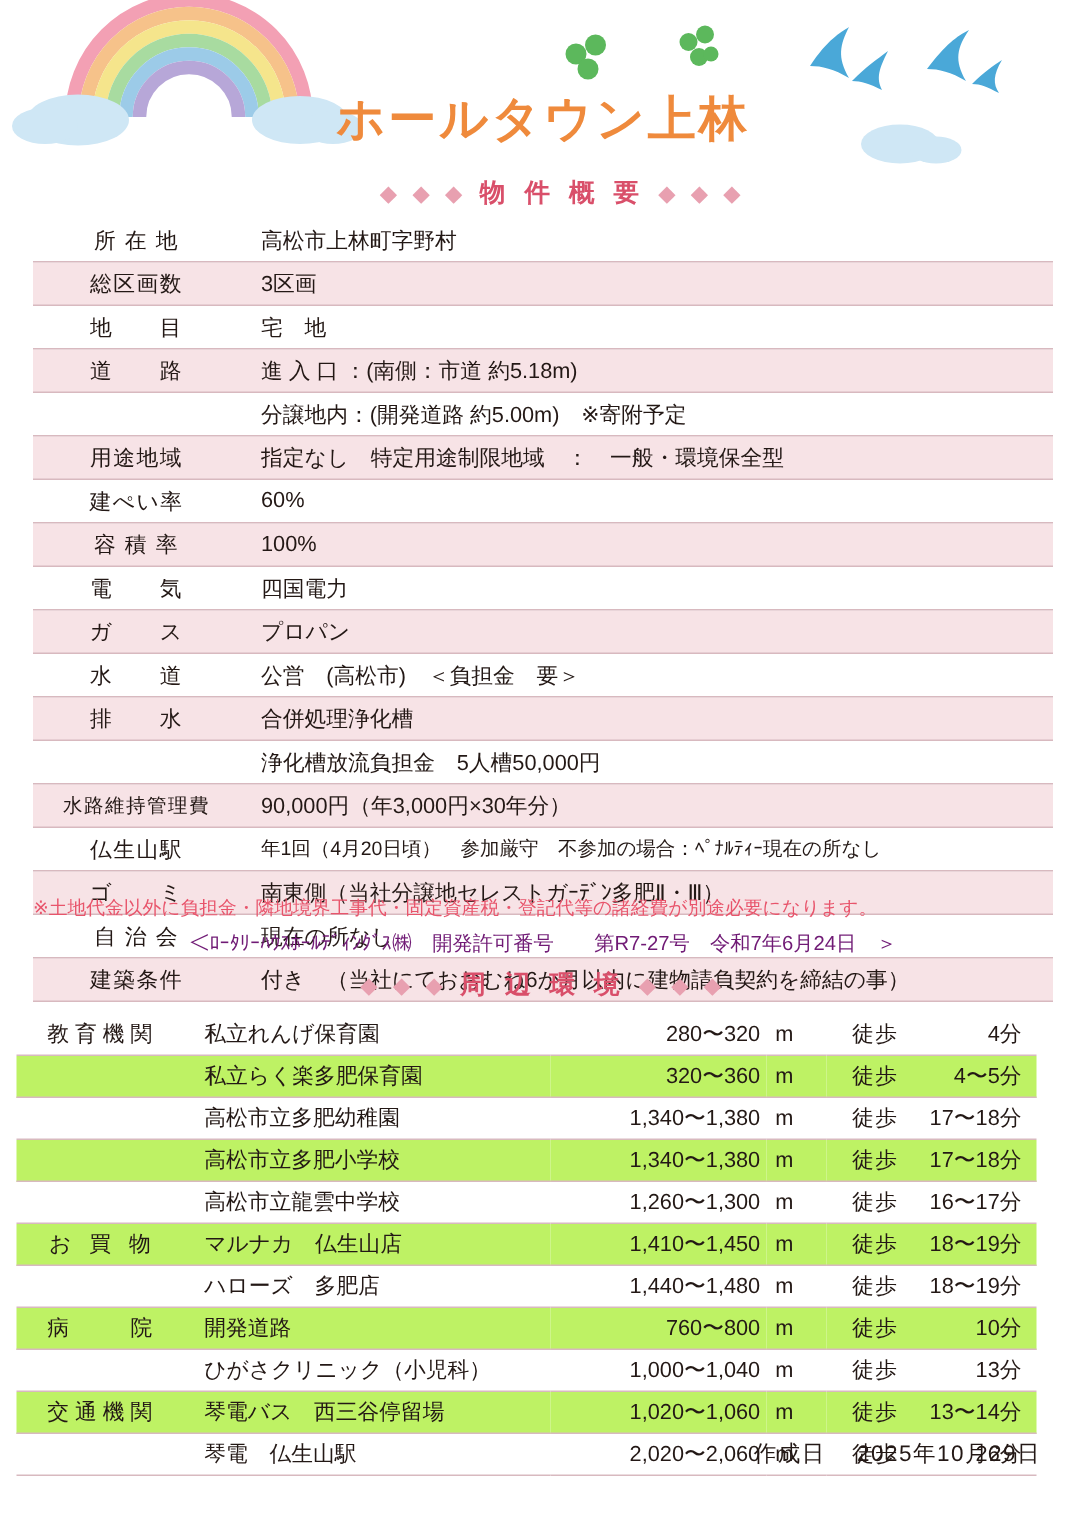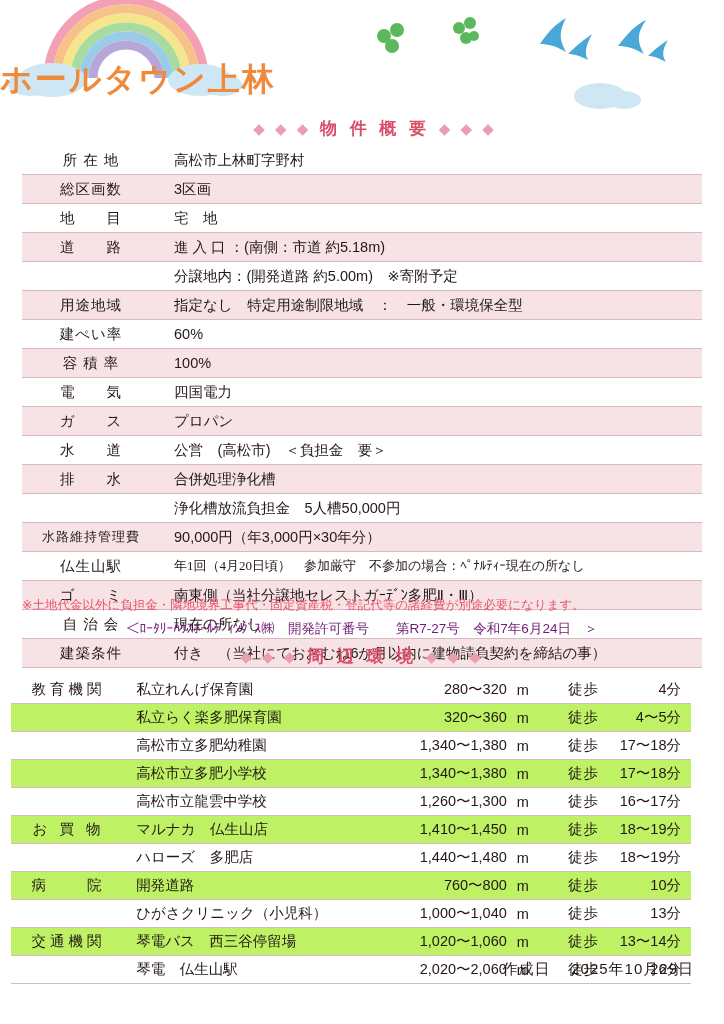--- a/index.html
+++ b/index.html
@@ -11,21 +11,21 @@
     position:relative;
     overflow:hidden;
   }
   .page{position:relative;width:724px;height:1024px;}
 
   
   .deco{position:absolute;top:0;left:0;width:724px;height:120px;pointer-events:none;}
 
   .title{
     position:absolute;top:58px;left:0;width:724px;
-    text-align:left;
+    text-align:center;
     font-size:32px;
     letter-spacing:2px;
     color:#ef8a3c;
     font-weight:bold;
   }
 
   .section-head{
     text-align:center;
     font-size:17px;
     color:#d94f6a;
@@ -192,21 +192,21 @@
         <tr>
           <td class="lbl divline"></td>
           <td class="val divline">浄化槽放流負担金　5人槽50,000円</td>
         </tr>
         <tr class="alt">
           <td class="lbl divline" style="font-size: 13px;">水路維持管理費</td>
           <td class="val divline">90,000円（年3,000円×30年分）</td>
         </tr>
         <tr>
           <td class="lbl divline">仏生山駅</td>
-          <td class="val divline" style="font-size: 13px; font-family: Liberation Serif, serif;">年1回（4月20日頃）　参加厳守　不参加の場合：ﾍﾟﾅﾙﾃｨｰ現在の所なし</td>
+          <td class="val divline" style="font-size: 13px;">年1回（4月20日頃）　参加厳守　不参加の場合：ﾍﾟﾅﾙﾃｨｰ現在の所なし</td>
         </tr>
         <tr class="alt">
           <td class="lbl divline">ゴ　　ミ</td>
           <td class="val divline">南東側（当社分譲地セレストガｰﾃﾞﾝ多肥Ⅱ・Ⅲ）</td>
         </tr>
         <tr>
           <td class="lbl divline">自 治 会</td>
           <td class="val divline">現在の所なし</td>
         </tr>
         <tr class="alt">

